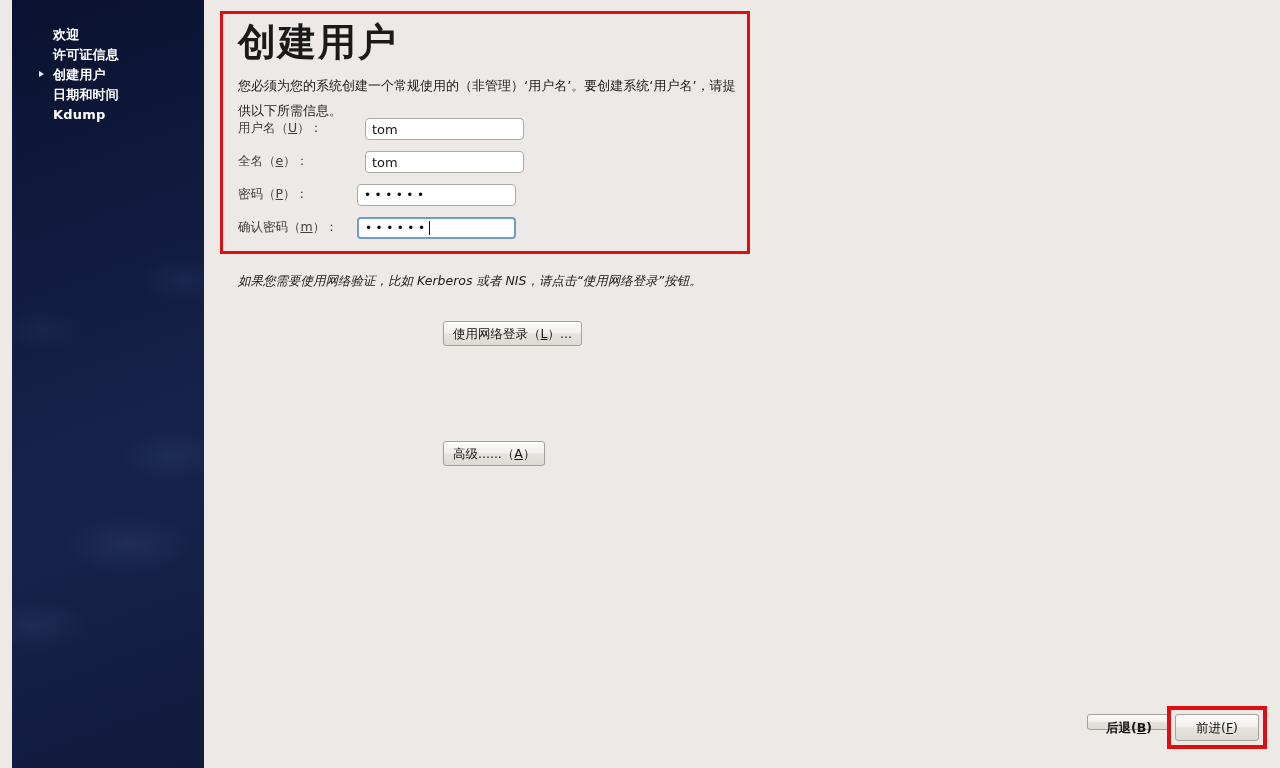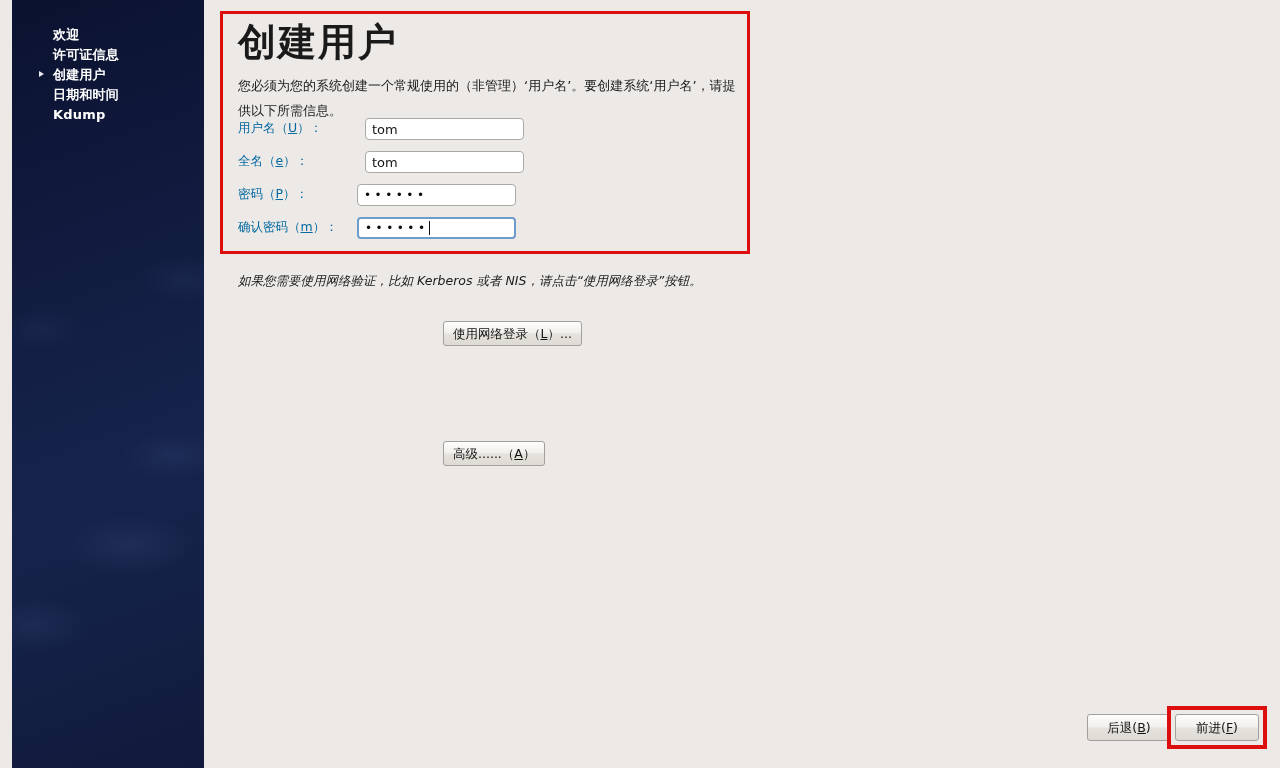--- a/index.html
+++ b/index.html
@@ -118,21 +118,21 @@
   .field-row {
     position: absolute;
     left: 34px;
     height: 22px;
   }
   .field-label {
     position: absolute;
     left: 0;
     top: 2px;
     font-size: 12.5px;
-    color: #0369a1;
+    color: #404040;
     white-space: nowrap;
   }
   .field-label u { text-decoration: underline; }
 
   .field-input {
     position: absolute;
     left: 119px;
     top: 0;
     width: 159px;
     height: 22px;
@@ -213,22 +213,23 @@
     left: 0;
     bottom: 0;
     width: 1076px;
     height: 80px;
   }
   #btn-back {
     position: absolute;
     right: 109px;
     top: 26px;
     width: 84px;
-    height: 27px;
+    height: 16px;
     line-height: 25px;
+    font-weight: bold;
   }
   #btn-forward {
     position: absolute;
     right: 21px;
     top: 26px;
     width: 84px;
     height: 27px;
     line-height: 25px;
   }
   #forward-highlight {

